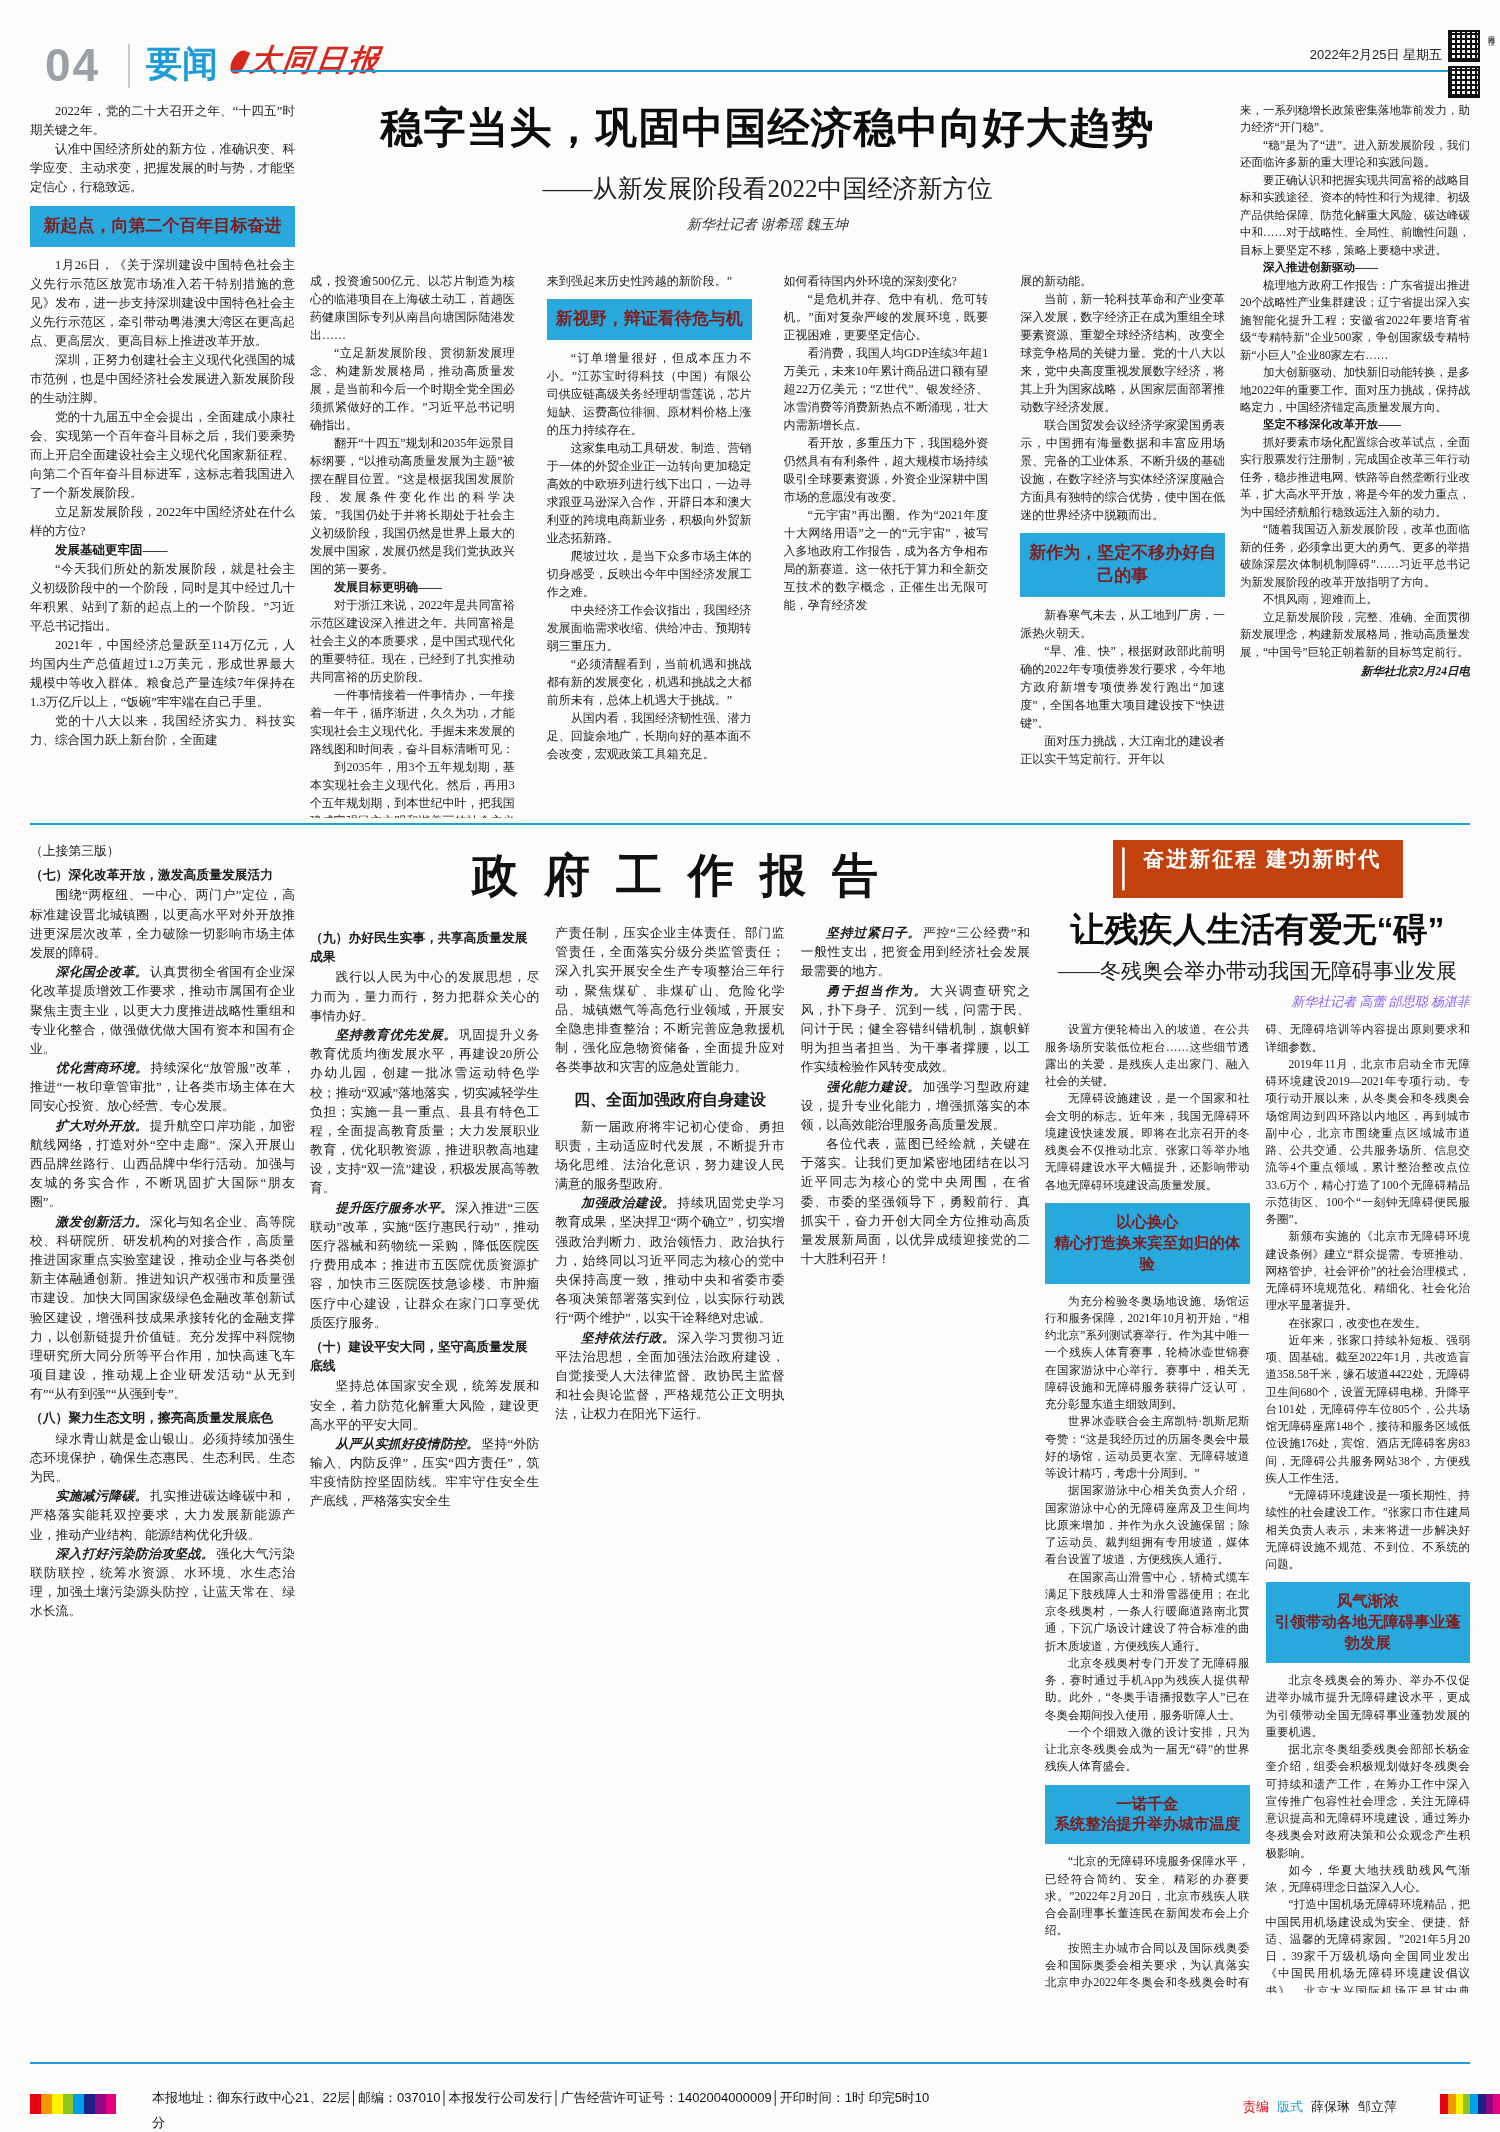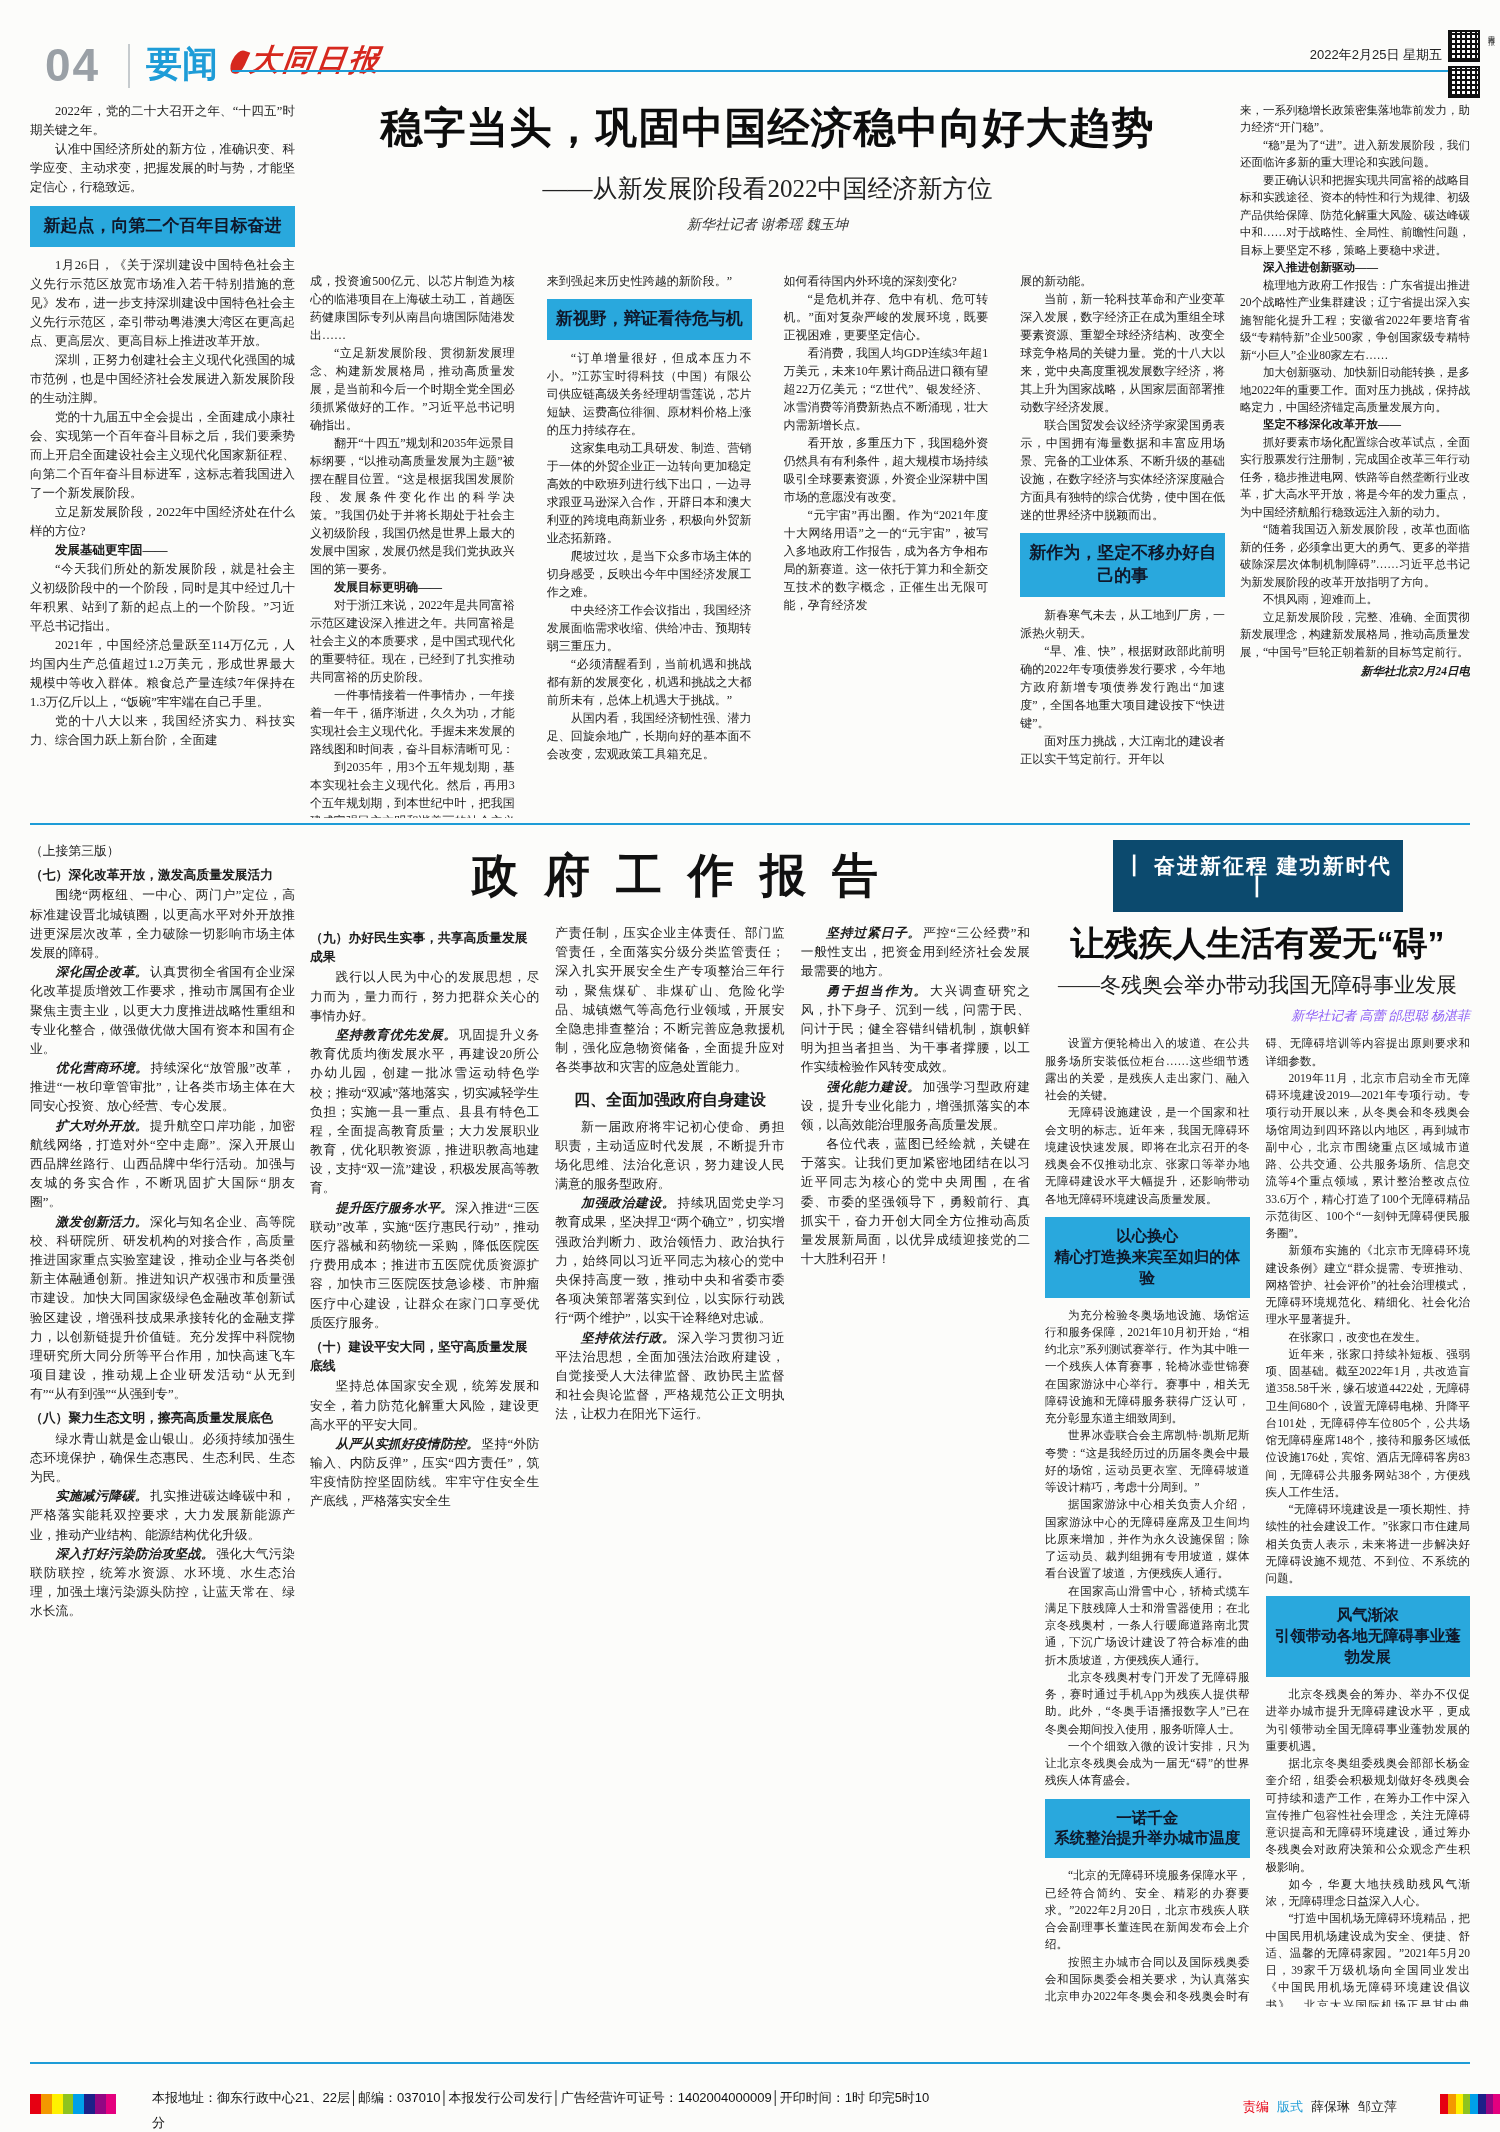--- a/index.html
+++ b/index.html
@@ -24,21 +24,21 @@
   
   .colflow{overflow:hidden;}
   .bp{margin:0;text-indent:2em;text-align:justify;}
   .cont{text-indent:0;}
   .dash{font-weight:700;}
   .lead{font-style:italic;font-weight:700;padding-right:2px;}
   .subhead{margin:4px 0 2px;text-indent:0;font-weight:700;font-family:"Liberation Sans",sans-serif;}
   .ctrhead{margin:10px 0 6px;text-align:center;font-weight:700;font-size:16px;font-family:"Liberation Sans",sans-serif;}
   .dateline{margin:2px 0 0;text-align:right;font-style:italic;font-weight:700;}
   .note{margin:0;}
-  .bluebox{background:#29a8dd;color:#0f172a;font-weight:700;text-align:center;
+  .bluebox{background:#29a8dd;color:#7f1d1d;font-weight:700;text-align:center;
            font:700 17px/1.35 "Liberation Sans",sans-serif;padding:9px 4px;margin:9px 0;}
 
   
   .art1{position:absolute;left:30px;top:100px;width:1440px;height:718px;font-size:12px;line-height:1.5;}
   .a1c1{position:absolute;left:0;top:2px;width:265px;height:716px;font-size:12.5px;line-height:1.52;}
   .a1head{position:absolute;left:280px;top:4px;width:915px;text-align:center;}
   .a1title{font:700 42px/1.15 "Liberation Sans",sans-serif;color:#0d0d0d;letter-spacing:1px;margin:0;}
   .a1sub{font:25px/1.2 "Liberation Serif",serif;color:#222;margin:22px 0 0;}
   .a1by{font:italic 14px "Liberation Serif",serif;color:#333;margin:12px 0 0;}
   .a1cols{position:absolute;left:280px;top:172px;width:915px;height:546px;display:flex;gap:32px;}
@@ -50,22 +50,22 @@
   
   .art2{position:absolute;left:30px;top:838px;width:1000px;height:1200px;font-size:12.8px;line-height:1.5;}
   .a2c1{position:absolute;left:0;top:4px;width:265px;height:1194px;}
   .a2title{position:absolute;left:290px;top:10px;width:710px;margin:0;text-align:center;
            font:700 46px/1.2 "Liberation Sans",sans-serif;color:#111;letter-spacing:26px;text-indent:26px;}
   .a2cols{position:absolute;left:280px;top:86px;width:720px;height:1112px;display:flex;gap:16px;}
   .a2cols .col{flex:1;overflow:hidden;}
 
   
   .art3{position:absolute;left:1045px;top:840px;width:425px;height:1198px;font-size:11.5px;line-height:1.5;}
-  .banner{width:290px;margin:0 auto 12px auto;background:#0c4a6e;color:#fff;text-align:center;
-          font:700 21px/1 "Liberation Sans",sans-serif;padding:15px 0;letter-spacing:2px;}
+  .banner{width:290px;margin:0 auto 12px auto;background:#c2410c;color:#fff;text-align:left;
+          font:700 21px/1 "Liberation Sans",sans-serif;padding:8px 0;letter-spacing:2px;}
   .a3title{margin:2px 0 0;text-align:center;font:700 34px/1.15 "Liberation Sans",sans-serif;color:#0d0d0d;}
   .a3sub{margin:10px 0 0;text-align:center;font:21px/1.2 "Liberation Serif",serif;}
   .a3by{margin:9px 0 10px;text-align:right;font:italic 13px "Liberation Serif",serif;color:#8b5cf6;}
   .a3cols{display:flex;gap:16px;height:972px;}
   .a3cols .col{flex:1;overflow:hidden;}
   .art3 .bluebox{font-size:15.5px;}
 
   
   .fline{position:absolute;left:30px;top:2062px;width:1440px;height:2px;background:#1e9cd7;}
   .rainbow{position:absolute;top:2094px;height:20px;

